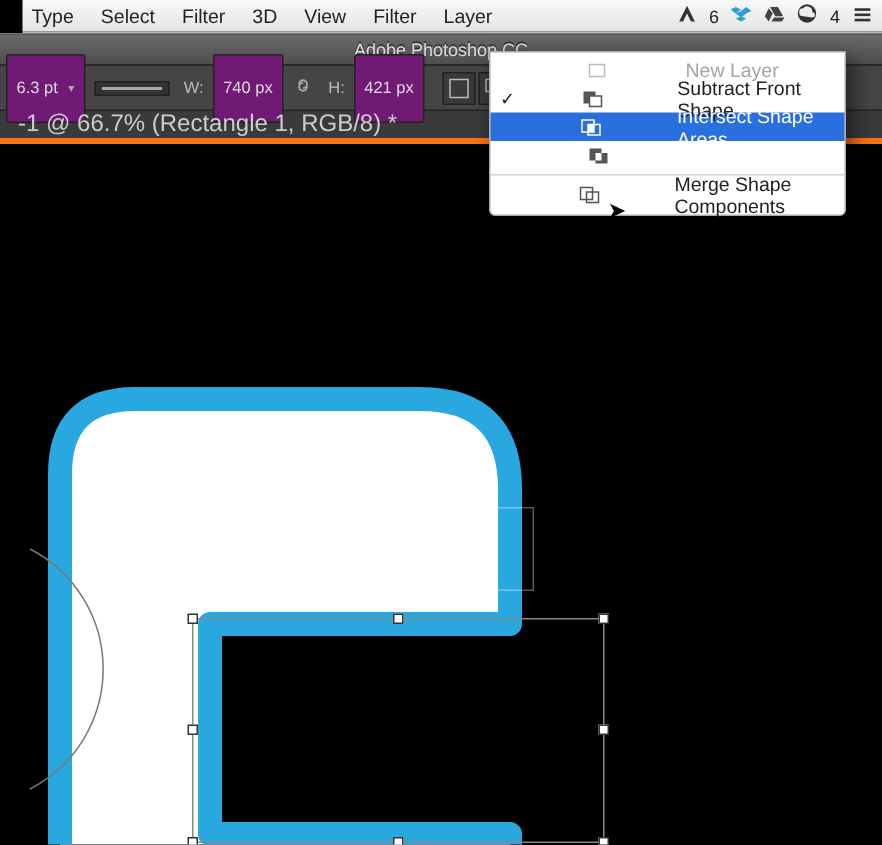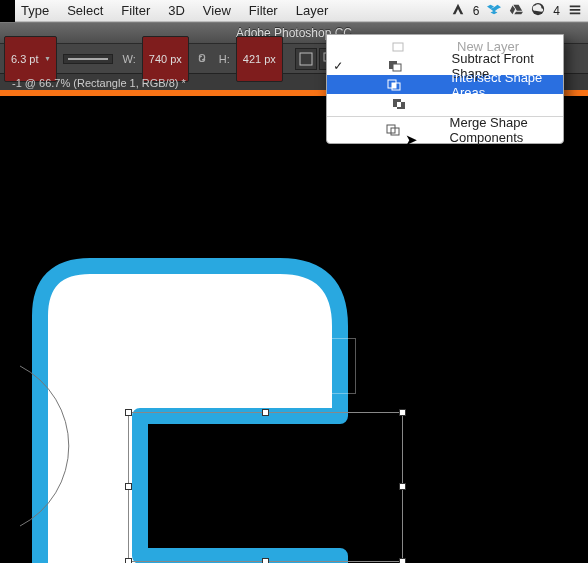--- a/index.html
+++ b/index.html
@@ -7,31 +7,31 @@
 
 .menubar { background: linear-gradient(#f8f8f8,#e4e4e4); height: 22px; display: flex; align-items: center; padding: 0 6px; font-size: 13px; color: #222; border-bottom: 1px solid #bbb; margin-left: 15px; }
 .menubar .menu-item { margin-right: 18px; }
 .menubar .spacer { flex: 1; }
 .status-icons { display: flex; align-items: center; gap: 8px; font-size: 12px; }
 .status-icons svg { width: 14px; height: 14px; }
 
 .titlebar { background: linear-gradient(#6a6a6a,#4d4d4d); height: 22px; display: flex; align-items: center; justify-content: center; color: #ddd; font-size: 12px; border-top: 1px solid #7a7a7a; border-bottom: 1px solid #2a2a2a; text-shadow: 0 -1px 0 #333; }
 
 .options-bar { background: #454545; height: 30px; display: flex; align-items: center; padding: 0 4px; gap: 6px; font-size: 11px; color: #ccc; border-bottom: 1px solid #222; }
-.opt-field { background: #7f1d1d; border: 1px solid #222; border-radius: 2px; padding: 16px 6px; color: #ddd; font-size: 11px; display: inline-flex; align-items: center; gap: 3px; }
+.opt-field { background: #701a75; border: 1px solid #222; border-radius: 2px; padding: 16px 6px; color: #ddd; font-size: 11px; display: inline-flex; align-items: center; gap: 3px; }
 .opt-label { color: #bbb; margin-left: 4px; }
 .line-preview { width: 50px; height: 10px; background: #333; border: 1px solid #222; display: flex; align-items: center; justify-content: center; }
 .line-preview div { width: 40px; height: 2px; background: #aaa; }
 .chain-icon { width: 14px; height: 14px; }
 .shape-btns { display: flex; gap: 2px; margin-left: 6px; }
 .shape-btn { width: 22px; height: 22px; background: #3a3a3a; border: 1px solid #222; display: flex; align-items: center; justify-content: center; }
 .shape-btn svg { width: 14px; height: 14px; }
 .dropdown-caret { margin-left: 4px; font-size: 8px; color: #aaa; }
 
-.doc-tab-bar { background: #3a3a3a; height: 22px; display: flex; padding-left: 4px; font-size: 11px; color: #ccc; border-bottom: 6px solid #f97316; }
+.doc-tab-bar { background: #3a3a3a; height: 22px; display: flex; align-items: center; padding-left: 4px; font-size: 16px; color: #ccc; border-bottom: 4px solid #f97316; }
 .doc-tab { padding: 3px 8px; }
 
 .canvas-area { position: absolute; top: 96px; left: 0; right: 0; bottom: 0; background: #000; }
 
 .shape-host { position: absolute; left: -20px; top: 110px; }
 .selection-box { position: absolute; left: 128px; top: 316px; width: 275px; height: 150px; border: 1px solid #888; }
 .handle { position: absolute; width: 7px; height: 7px; background: #fff; border: 1px solid #333; }
 .h-tl { top: -4px; left: -4px; } .h-tr { top: -4px; right: -4px; }
 .h-bl { bottom: -4px; left: -4px; } .h-br { bottom: -4px; right: -4px; }
 .h-tc { top: -4px; left: 50%; margin-left: -4px; } .h-bc { bottom: -4px; left: 50%; margin-left: -4px; }

